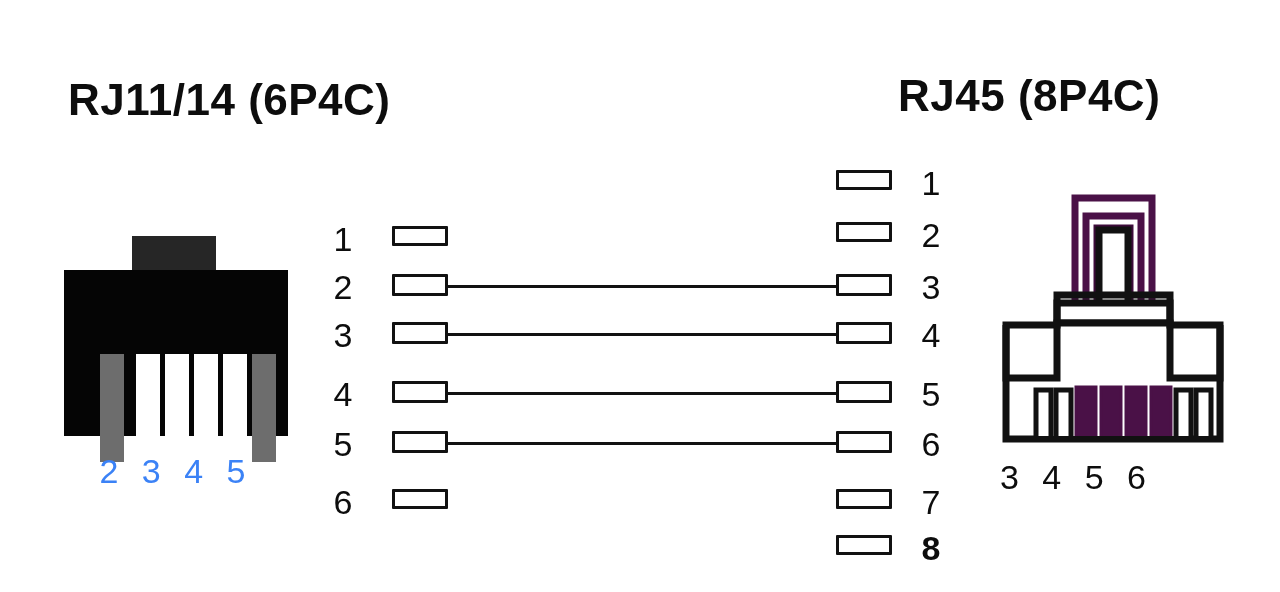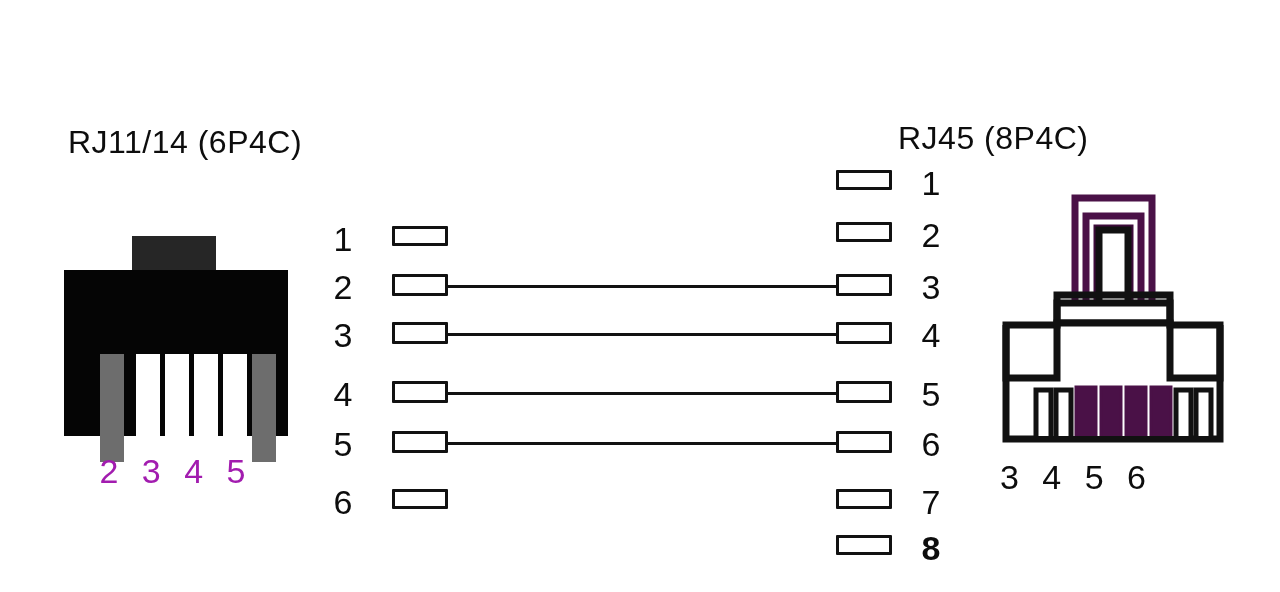--- a/index.html
+++ b/index.html
@@ -16,27 +16,26 @@
     position: relative;
     width: 1280px;
     height: 592px;
     background: #ffffff;
     overflow: hidden;
   }
 
   
   .title {
     position: absolute;
-    font-size: 32px;
-    font-weight: 400;
+    font-size: 44px;
+    font-weight: 700;
     letter-spacing: 0.5px;
     color: #0d0d0d;
     white-space: nowrap;
     line-height: 1;
-    margin-top: 48px;
   }
   #title-left  { left: 68px;  top: 78px; }
   #title-right { left: 898px; top: 74px; }
 
   
   .pin-num {
     position: absolute;
     font-size: 34px;
     line-height: 1;
     color: #0d0d0d;
@@ -82,21 +81,21 @@
   .jack-slot.white { background: #ffffff; }
   .jack-slot.gray  { background: #6d6d6d; }
 
   #jack-left-caption {
     position: absolute;
     left: 64px; top: 452px;
     width: 224px;
     text-align: center;
     font-size: 34px;
     letter-spacing: 7px;
-    color: #a21caf;
+    color: #3b82f6;
   }
 
   
   #plug-right { position: absolute; left: 1000px; top: 182px; width: 226px; height: 264px; }
   #plug-right svg { display: block; }
 
   #plug-right-caption {
     position: absolute;
     left: 1000px; top: 458px;
     width: 226px;

